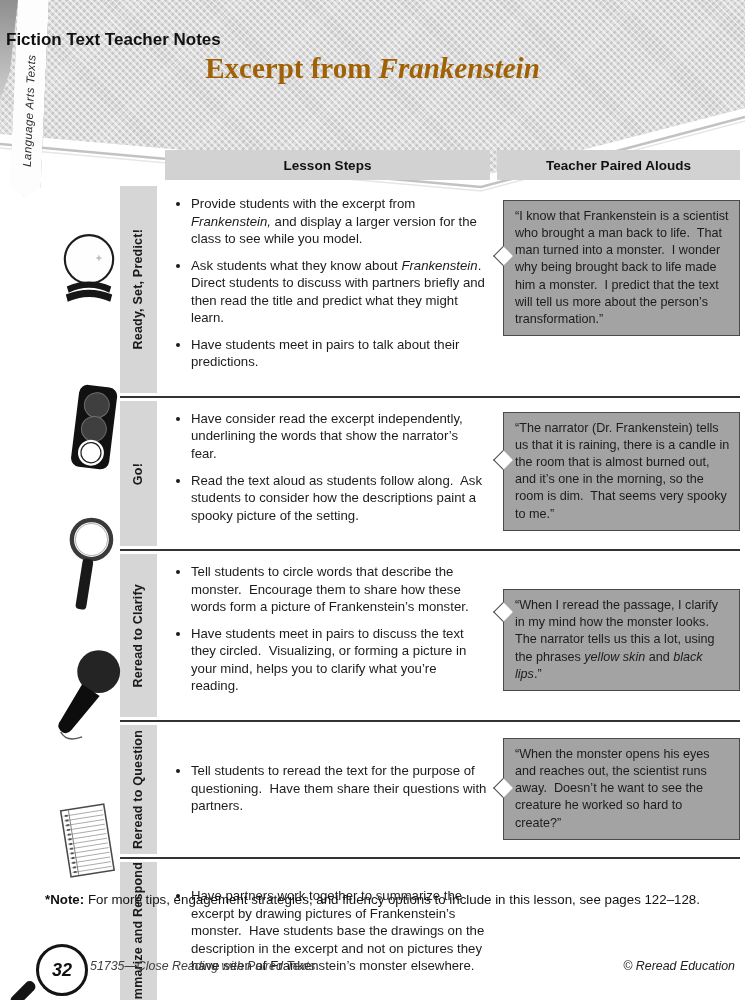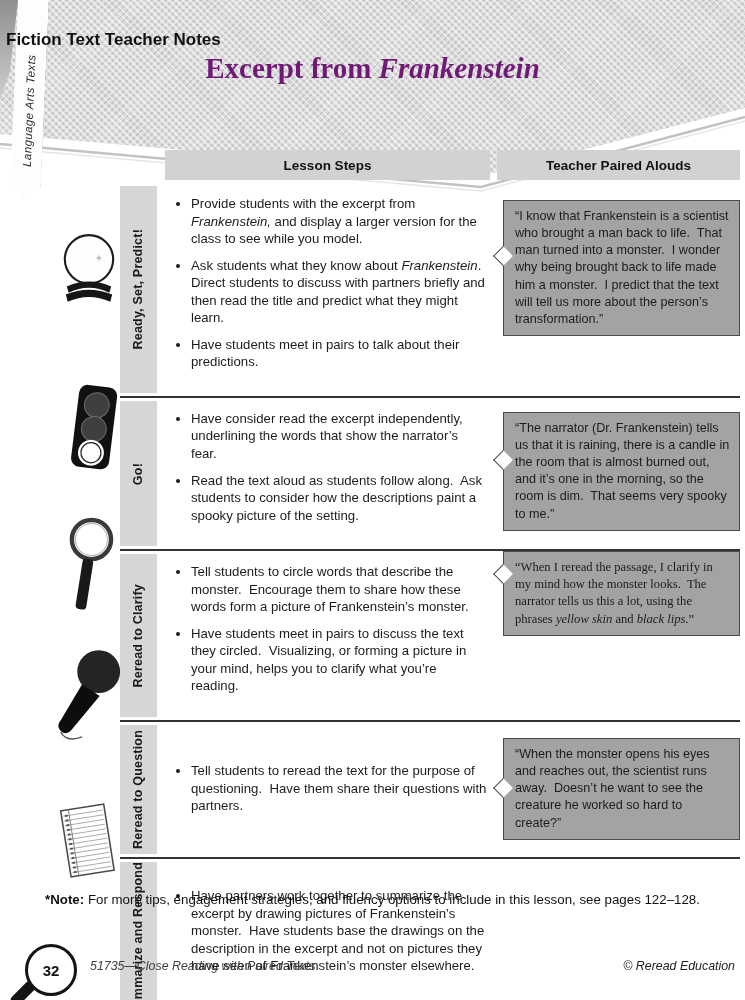--- a/index.html
+++ b/index.html
@@ -24,21 +24,21 @@
           clip-path:polygon(0 0,100% 0,100% 95%,50% 100%,0 95%);
           display:flex;align-items:center;justify-content:center;
           transform:rotate(2.5deg);transform-origin:top left;}
   .ribbon span{writing-mode:vertical-rl;transform:rotate(180deg);
           font-style:italic;font-size:11.5px;letter-spacing:.4px;color:#2a2a2a;padding-bottom:26px;}
 
   
   .eyebrow{position:absolute;left:6px;top:30px;width:100%;text-align:left;
            font-weight:700;font-size:17px;color:#111;}
   .h-title{position:absolute;left:0;top:52px;width:100%;text-align:center;
-           font-family:"Liberation Serif",serif;font-weight:700;font-size:29px;color:#701a75;}
+           font-family:"Liberation Serif",serif;font-weight:700;font-size:29px;color:#a16207;}
   .h-title .it{font-style:italic;}
 
   
   .tablewrap{position:absolute;left:120px;top:150px;width:620px;}
   .thead{display:flex;margin-left:45px;gap:7px;}
   .thcell{background:#d2d2d2;height:30px;display:flex;align-items:center;justify-content:center;
           font-weight:700;font-size:13.5px;color:#111;}
   .thc1{width:325px;} .thc2{width:243px;}
   #rows{margin-top:3px;}
   .trow{display:flex;position:relative;box-sizing:border-box;}
@@ -50,37 +50,37 @@
           line-height:1.25;color:#1a1a1a;text-align:center;letter-spacing:.2px;}
   .stepscell{flex:1;padding:12px 6px 16px 10px;box-sizing:border-box;}
   .r3 .stepscell{padding-top:40px;} .r4 .stepscell{padding-top:28px;}
   .stepscell ul{margin:0;padding-left:24px;}
   .stepscell li{font-size:13.2px;line-height:1.33;margin-bottom:9px;white-space:pre-wrap;}
   .thinkcell{width:247px;flex:none;position:relative;box-sizing:border-box;}
   .bubble{position:relative;margin-left:10px;width:237px;box-sizing:border-box;
           border:1.5px solid #4a4a4a;background:#a3a3a3;padding:7px 9px 7px 11px;}
   .bubble p{margin:0;font-size:12.6px;line-height:1.36;white-space:pre-wrap;}
   .r0 .bubble{margin-top:17px;} .r1 .bubble{margin-top:14px;}
-  .r2 .bubble{font-family:Liberation Serif, serif;} .r3 .bubble{margin-top:16px;}
+  .r2 .bubble{margin-top:38px;} .r3 .bubble{margin-top:16px;}
   .tail{position:absolute;left:-8px;width:13px;height:13px;background:#fff;
         border-left:1.5px solid #4a4a4a;border-bottom:1.5px solid #4a4a4a;transform:rotate(45deg);}
   .r0 .tail{top:48px;} .r1 .tail{top:40px;} .r2 .tail{top:15px;} .r3 .tail{top:42px;}
   .it{font-style:italic;}
 
   
   .rowicon{position:absolute;}
   .ic0{left:60px;top:233px;} .ic1{left:70px;top:383px;} .ic2{left:62px;top:516px;}
   .ic3{left:50px;top:648px;} .ic4{left:56px;top:798px;}
 
   
   .note{position:absolute;left:0;top:892px;width:100%;text-align:center;font-size:13.3px;color:#111;}
   .note b{font-weight:700;}
-  .pagecircle{position:absolute;left:25px;top:944px;width:46px;height:46px;border-radius:50%;
+  .pagecircle{position:absolute;left:36px;top:944px;width:46px;height:46px;border-radius:50%;
               border:3px solid #141414;background:#fff;display:flex;align-items:center;justify-content:center;
-              font-weight:700;font-size:15px;color:#111;z-index:2;}
+              font-weight:700;font-size:18px;color:#111;z-index:2;font-style:italic;}
   .handle{position:absolute;left:8px;top:988px;width:30px;height:11px;background:#141414;
           border-radius:5px;transform:rotate(135deg);z-index:1;}
   .bookref{position:absolute;left:90px;top:959px;font-style:italic;font-size:12.4px;color:#404040;}
   .publisher{position:absolute;right:10px;top:959px;font-style:italic;font-size:12.4px;color:#222;}
 </style>
 </head>
 <body>
 
 <div class="page">
 

